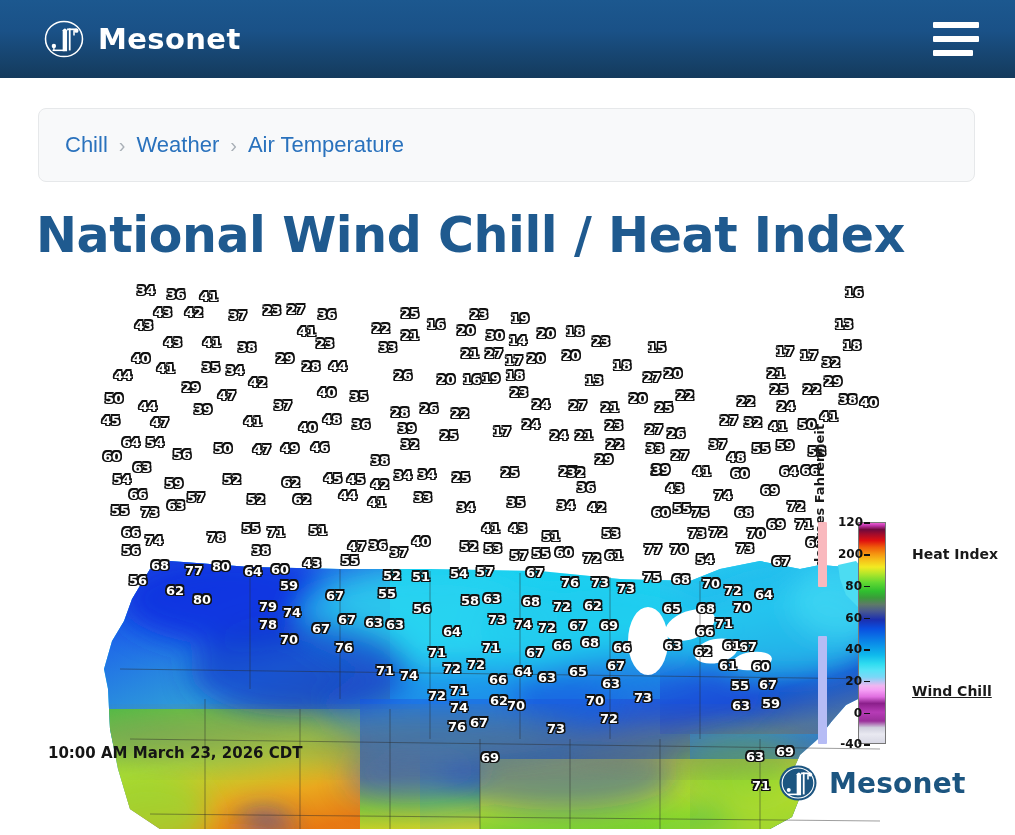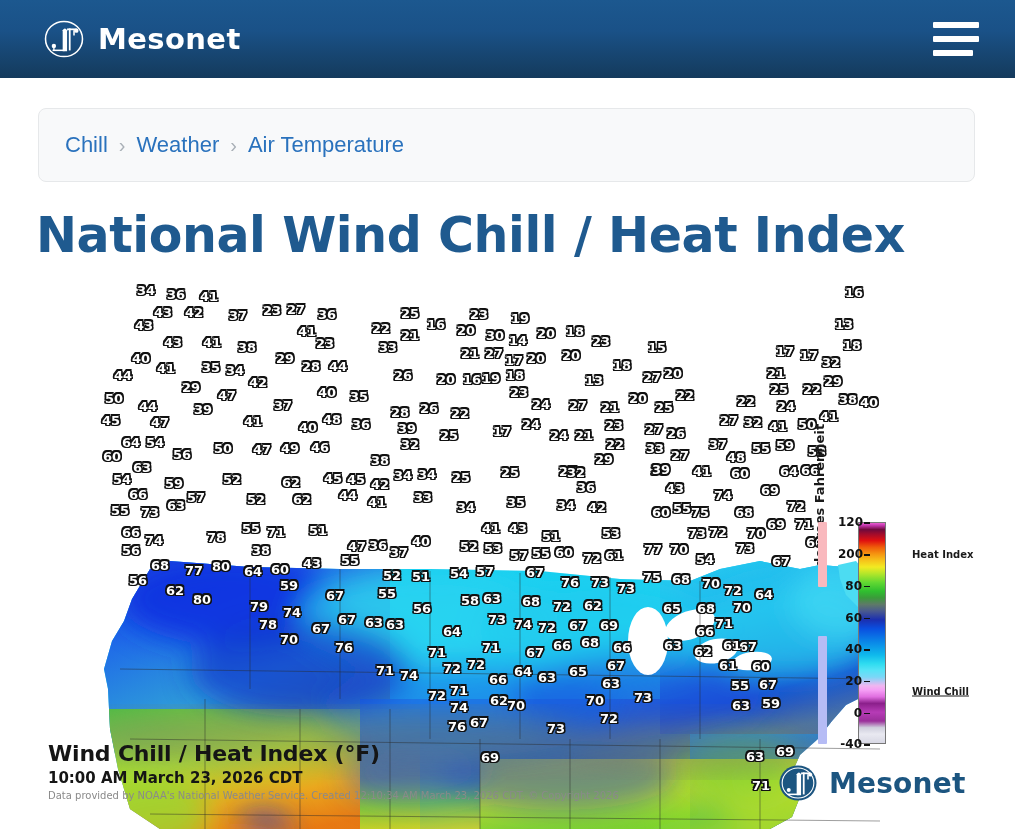--- a/index.html
+++ b/index.html
@@ -142,21 +142,21 @@
     transform: translateY(-50%);
   }
   .tick::after {
     content: ""; position: absolute; right: -8px; top: 50%;
     width: 6px; height: 1.5px; background: #111;
   }
   .range-bar { position: absolute; width: 9px; border-radius: 1px; }
   .range-label {
     position: absolute; left: 94px;
     font-family: "DejaVu Sans", sans-serif;
-    font-size: 10px; font-weight: bold; color: #1a1a1a;
+    font-size: 14px; font-weight: bold; color: #1a1a1a;
     white-space: nowrap;
     transform: translateY(-50%);
   }
 
   
   .caption { position: absolute; left: 48px; top: 472px; }
   .cap-title {
     font-family: "DejaVu Sans", sans-serif;
     font-size: 22px; font-weight: bold; color: #151515;
     letter-spacing: -0.2px;
@@ -573,21 +573,21 @@
       <div class="pt" style="left: 387px; top: 324px;">55</div>
       <div class="pt" style="left: 470px; top: 331px;">58</div>
       <div class="pt" style="left: 492px; top: 329px;">63</div>
       <div class="pt" style="left: 531px; top: 332px;">68</div>
       <div class="pt" style="left: 562px; top: 337px;">72</div>
       <div class="pt" style="left: 593px; top: 336px;">62</div>
       <div class="pt" style="left: 672px; top: 339px;">65</div>
       <div class="pt" style="left: 706px; top: 339px;">68</div>
       <div class="pt" style="left: 742px; top: 338px;">70</div>
       <div class="pt" style="left: 202px; top: 330px;">80</div>
-      <div class="pt" style="left: 250px; top: 337px; padding-left: 18px;">79</div>
+      <div class="pt" style="left: 259px; top: 337px; padding-left: 18px;">79</div>
       <div class="pt" style="left: 268px; top: 355px;">78</div>
       <div class="pt" style="left: 292px; top: 343px;">74</div>
       <div class="pt" style="left: 289px; top: 370px;">70</div>
       <div class="pt" style="left: 321px; top: 359px;">67</div>
       <div class="pt" style="left: 347px; top: 350px;">67</div>
       <div class="pt" style="left: 374px; top: 353px;">63</div>
       <div class="pt" style="left: 395px; top: 355px;">63</div>
       <div class="pt" style="left: 422px; top: 339px;">56</div>
       <div class="pt" style="left: 452px; top: 362px;">64</div>
       <div class="pt" style="left: 497px; top: 350px;">73</div>
@@ -656,23 +656,21 @@
       </div>
     <div id="range-layer">
         <div class="range-bar" style="background: rgb(249, 185, 190); top: 7px; height: 64.38px;"></div>
         <div class="range-label" style="top: 38.08px;">Heat Index</div>
         <div class="range-bar" style="background: rgb(182, 188, 245); top: 120.22px; height: 108.78px;"></div>
         <div class="range-label" style="top: 175.72px; text-decoration: underline;">Wind Chill</div>
       </div>
   </div>
 
   <div class="caption">
-    <div class="cap-title">Wind Chill / Heat Index (°F)</div>
     <div class="cap-time">10:00 AM March 23, 2026 CDT</div>
-    <div class="cap-credit">Data provided by NOAA's National Weather Service. Created 12:10:34 AM March 23, 2026 CDT. © Copyright 2026</div>
   </div>
 
   <div class="watermark">
     <svg class="wm-emblem" viewBox="0 0 100 100">
       <ellipse cx="50" cy="50" rx="42" ry="40" fill="#1c5580"></ellipse>
       <ellipse cx="50" cy="50" rx="36" ry="34" fill="none" stroke="#ffffff" stroke-width="2.5"></ellipse>
       <path d="M47 30 L47 78 L57 78 L57 30 Q52 22 47 30 Z" fill="#ffffff"></path>
       <rect x="61" y="26" width="4" height="50" fill="#ffffff"></rect>
       <rect x="57" y="26" width="22" height="4" fill="#ffffff"></rect>
       <rect x="71" y="30" width="3.5" height="12" fill="#ffffff"></rect>

